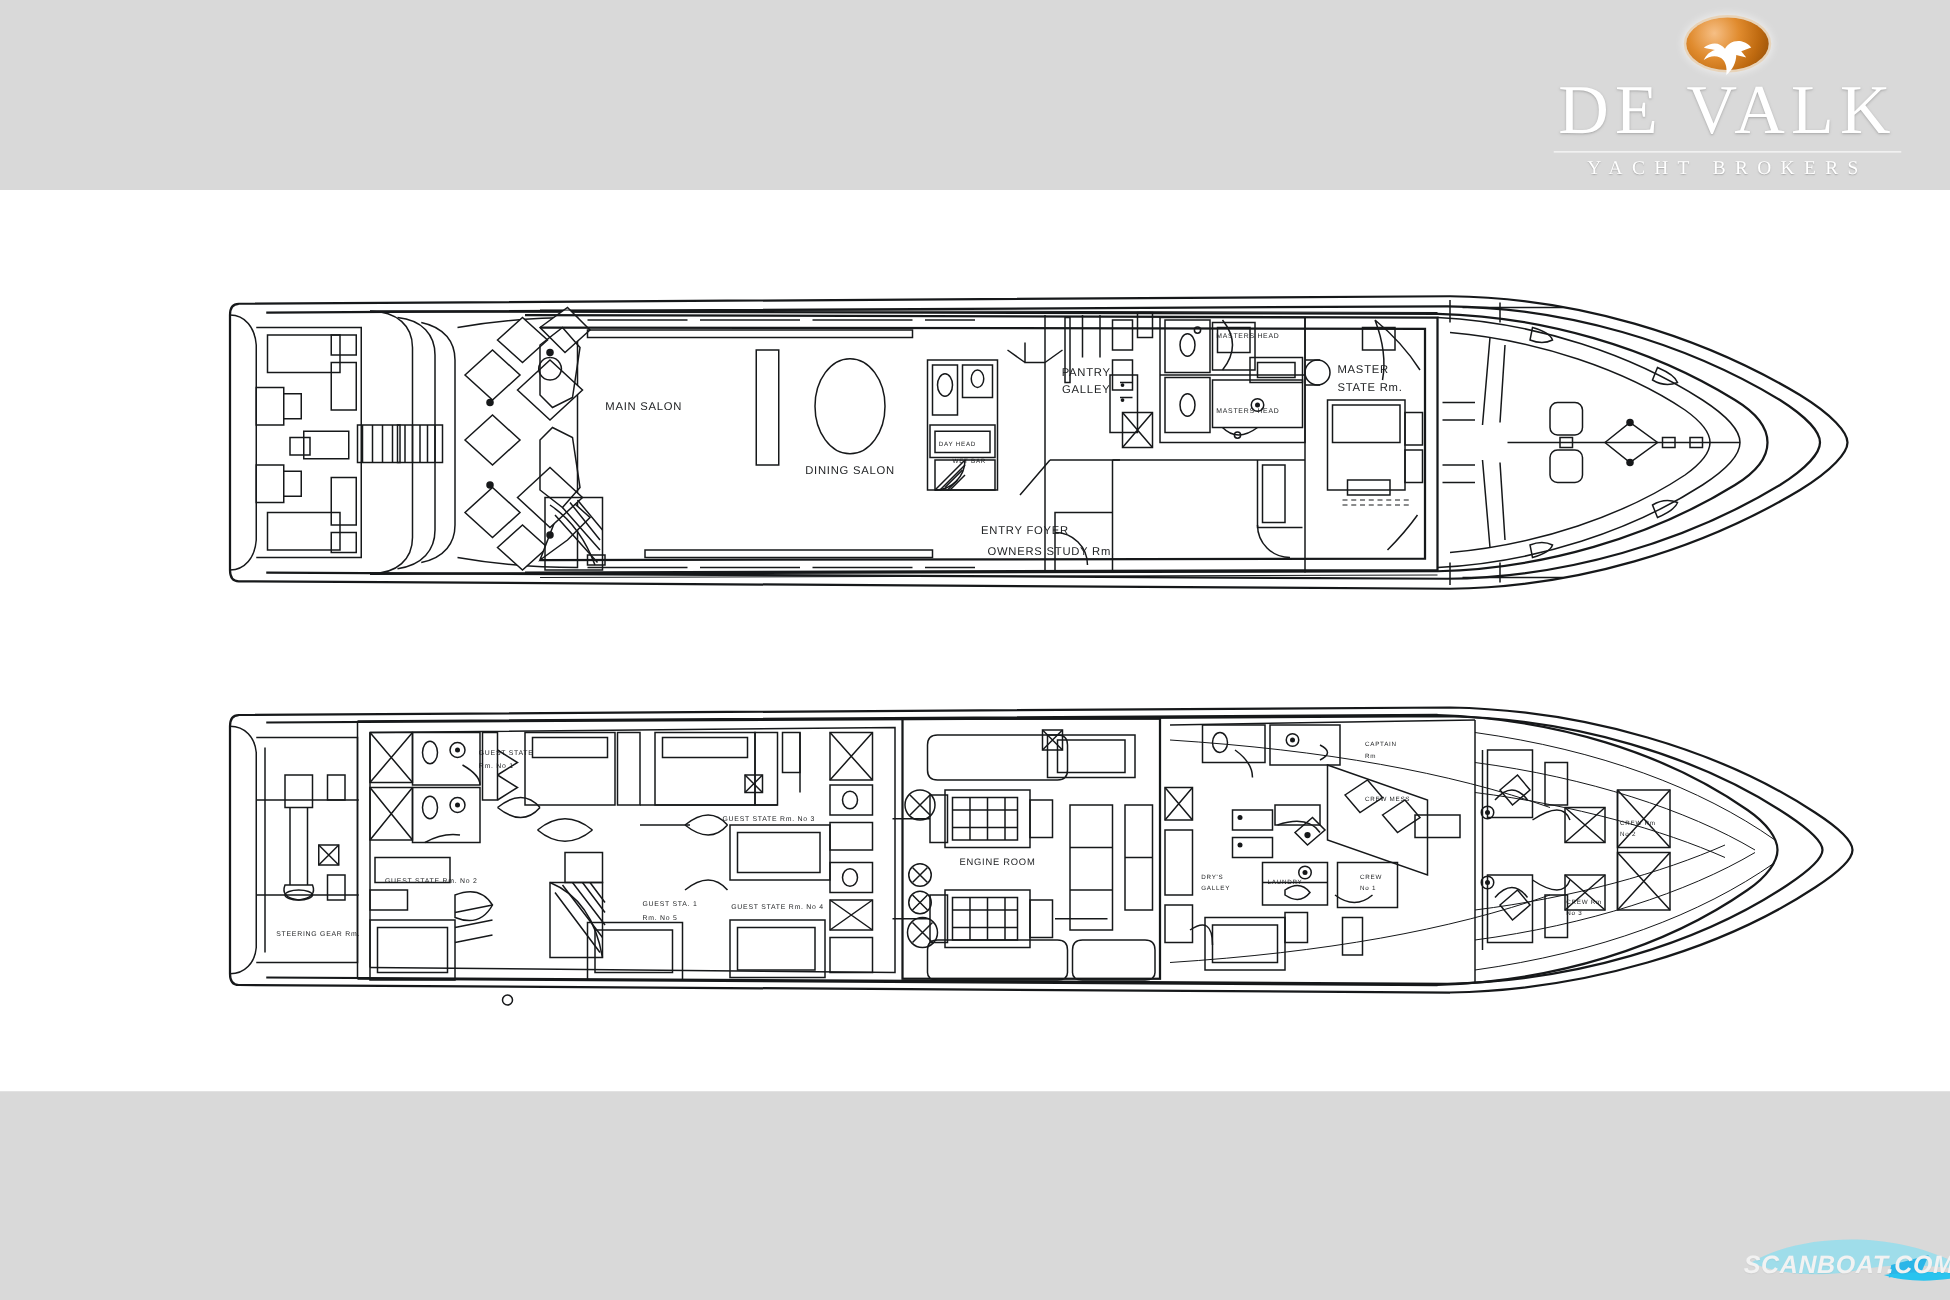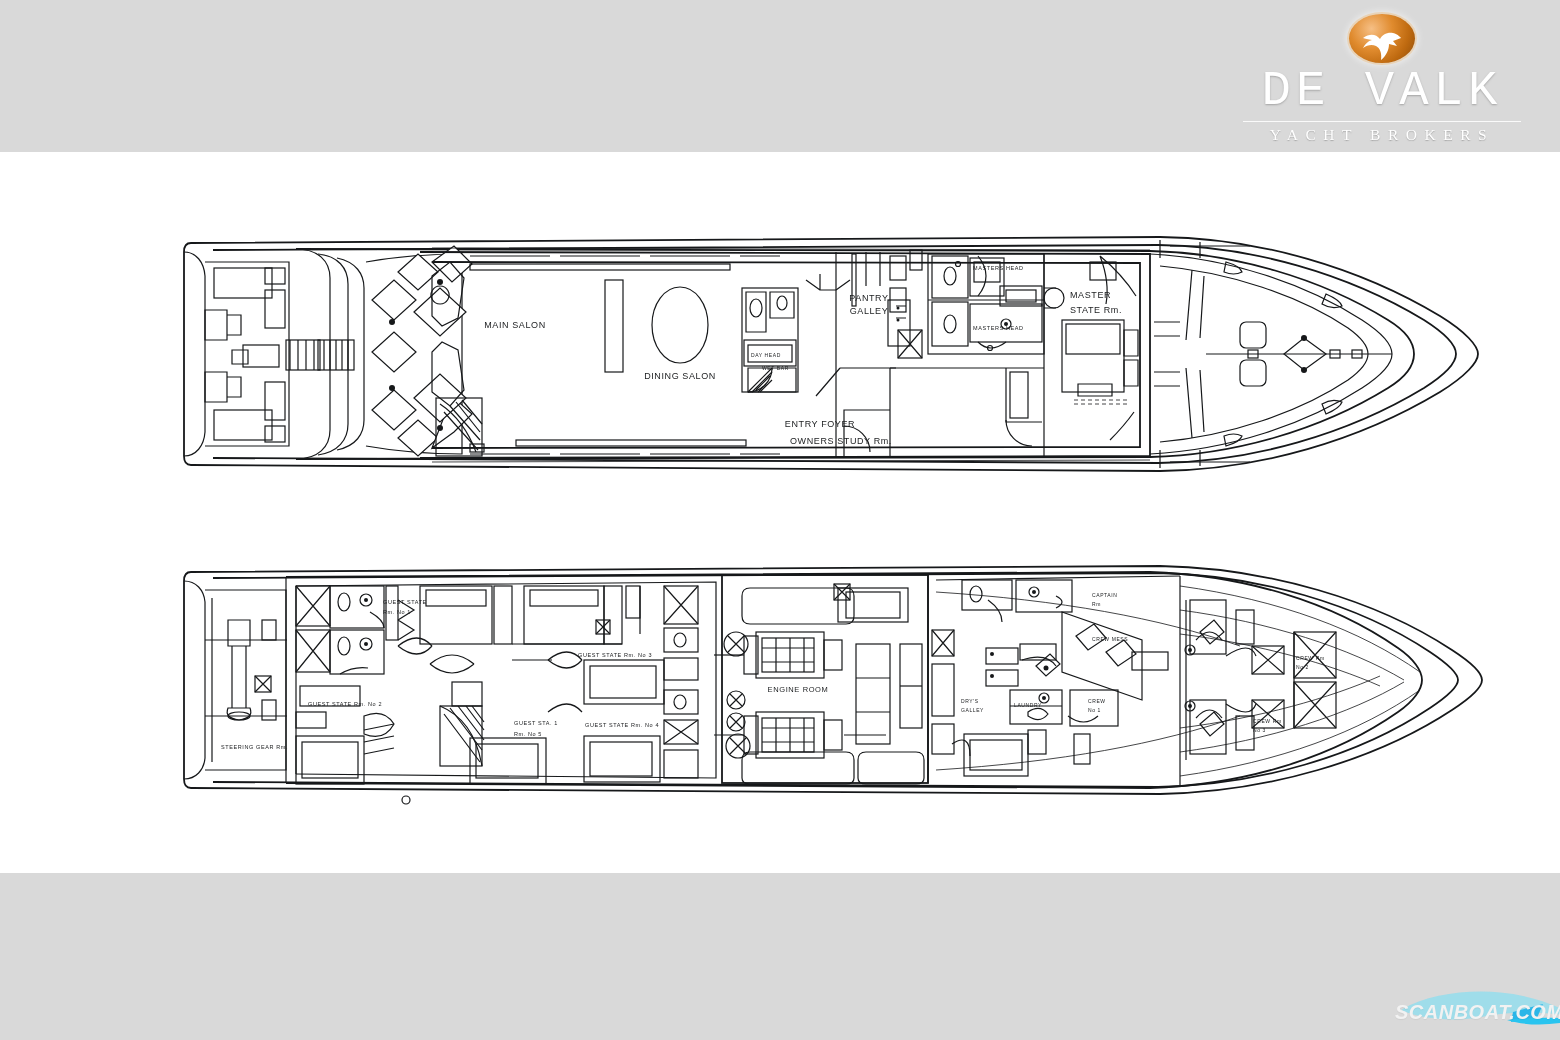--- a/index.html
+++ b/index.html
@@ -14,21 +14,21 @@
   #canvas{position:absolute;left:0;top:152px;width:1560px;height:721px;background:#ffffff;}
 
   
   #logo{position:absolute;right:28px;top:14px;width:300px;height:130px;
         display:flex;flex-direction:column;align-items:center;justify-content:flex-start;}
   #logo-mark{width:66px;height:66px;border-radius:50%;
       background:radial-gradient(circle at 34% 30%,#f6bf85 0%,#e08b2e 38%,#bf6a10 68%,#8c4a07 100%);
       box-shadow:0 0 0 2px #e8d3b8, 0 0 7px 3px rgba(255,255,255,.55);
       position:relative;margin-bottom:4px;}
   #logo-mark svg{position:absolute;left:11px;top:13px;}
-  #logo-word{color:#ffffff;font-family:Liberation Mono, monospace;font-size:49px;
+  #logo-word{color:#ffffff;font-family:Liberation Serif, serif;font-size:56px;
      letter-spacing:5px;line-height:1;text-shadow:0 1px 2px rgba(120,120,120,.55);
      white-space:nowrap;}
   #logo-rule{width:278px;height:1px;background:rgba(255,255,255,.85);margin:5px 0 4px;}
   #logo-sub{color:#ffffff;font-family:Liberation Serif, serif;font-size:15.5px;
      letter-spacing:7.5px;white-space:nowrap;text-shadow:0 1px 1px rgba(120,120,120,.5);}
 
   
   #scanboat{position:absolute;left:1355px;top:988px;width:190px;height:44px;margin-left:40px;}
   #scanboat-text{position:absolute;left:0;top:13px;font-style:italic;font-weight:bold;
      font-size:20px;color:#f2f2f2;letter-spacing:.5px;text-shadow:0 1px 1px rgba(0,0,0,.05);}

